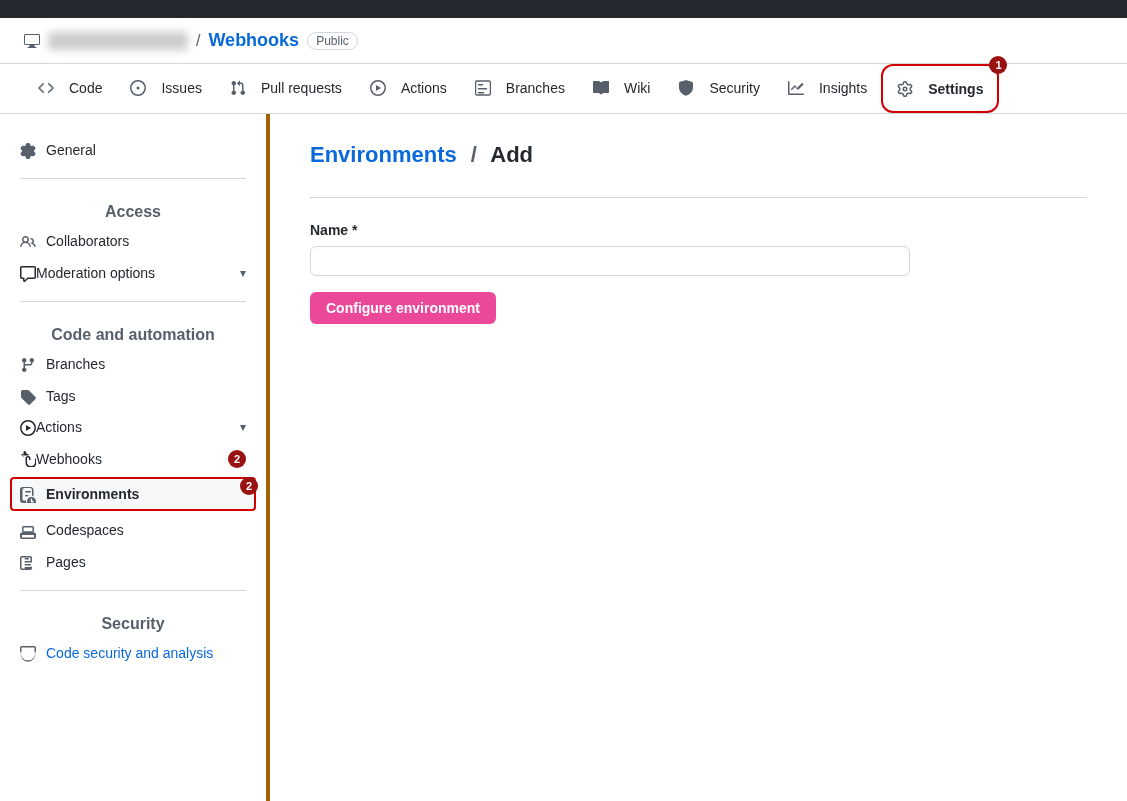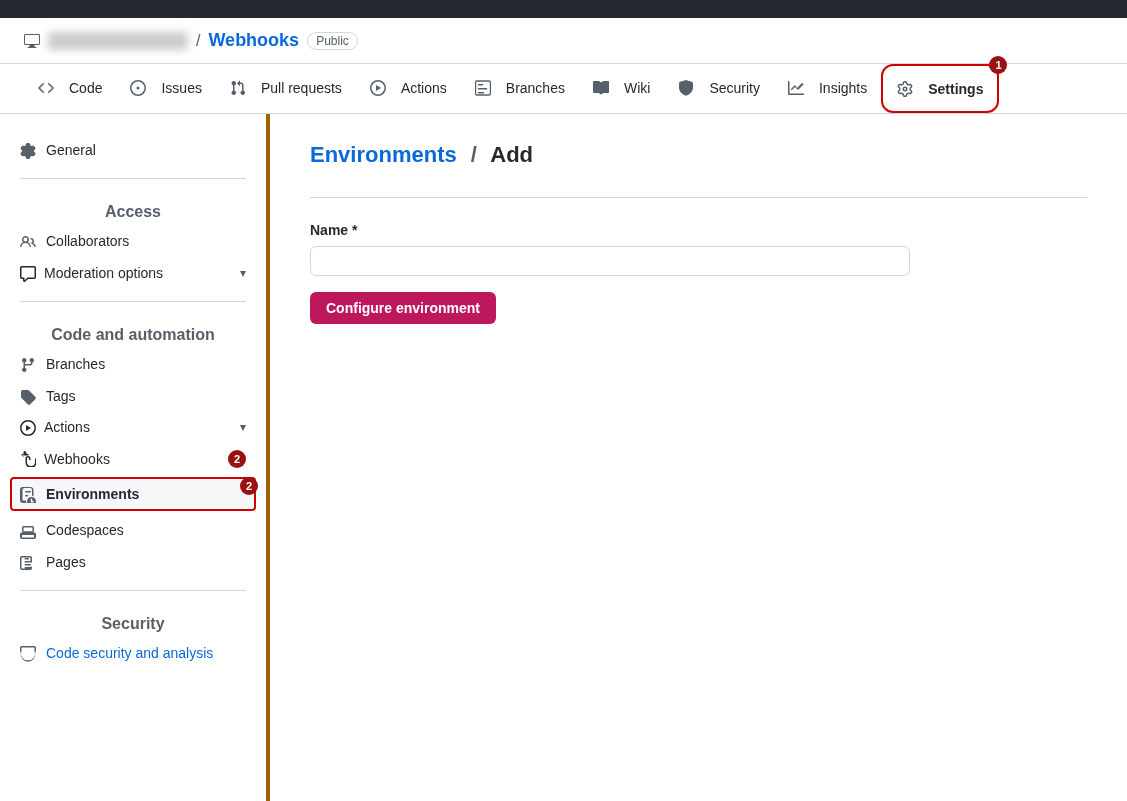--- a/index.html
+++ b/index.html
@@ -126,21 +126,20 @@
     .sidebar-item-row {
       display: flex;
       align-items: center;
       justify-content: space-between;
       padding: 7px 20px;
       cursor: pointer;
     }
     .sidebar-item-row .left {
       display: flex;
       align-items: center;
-      gap: 8px;
       color: #24292f;
       font-size: 14px;
     }
     .sidebar-item-row .chevron { color: #57606a; font-size: 12px; }
     .sidebar-item-bordered {
       position: relative;
     }
 
     
     .main-content {
@@ -169,21 +168,21 @@
       padding: 6px 12px;
       border: 1px solid #d0d7de;
       border-radius: 6px;
       font-size: 14px;
       color: #24292f;
       outline: none;
       margin-bottom: 16px;
     }
 
     .btn-primary {
-      background: #be185d;
+      background: #ec4899;
       color: #fff;
       border: none;
       border-radius: 6px;
       padding: 8px 16px;
       font-size: 14px;
       font-weight: 600;
       cursor: pointer;
     }
 
     

